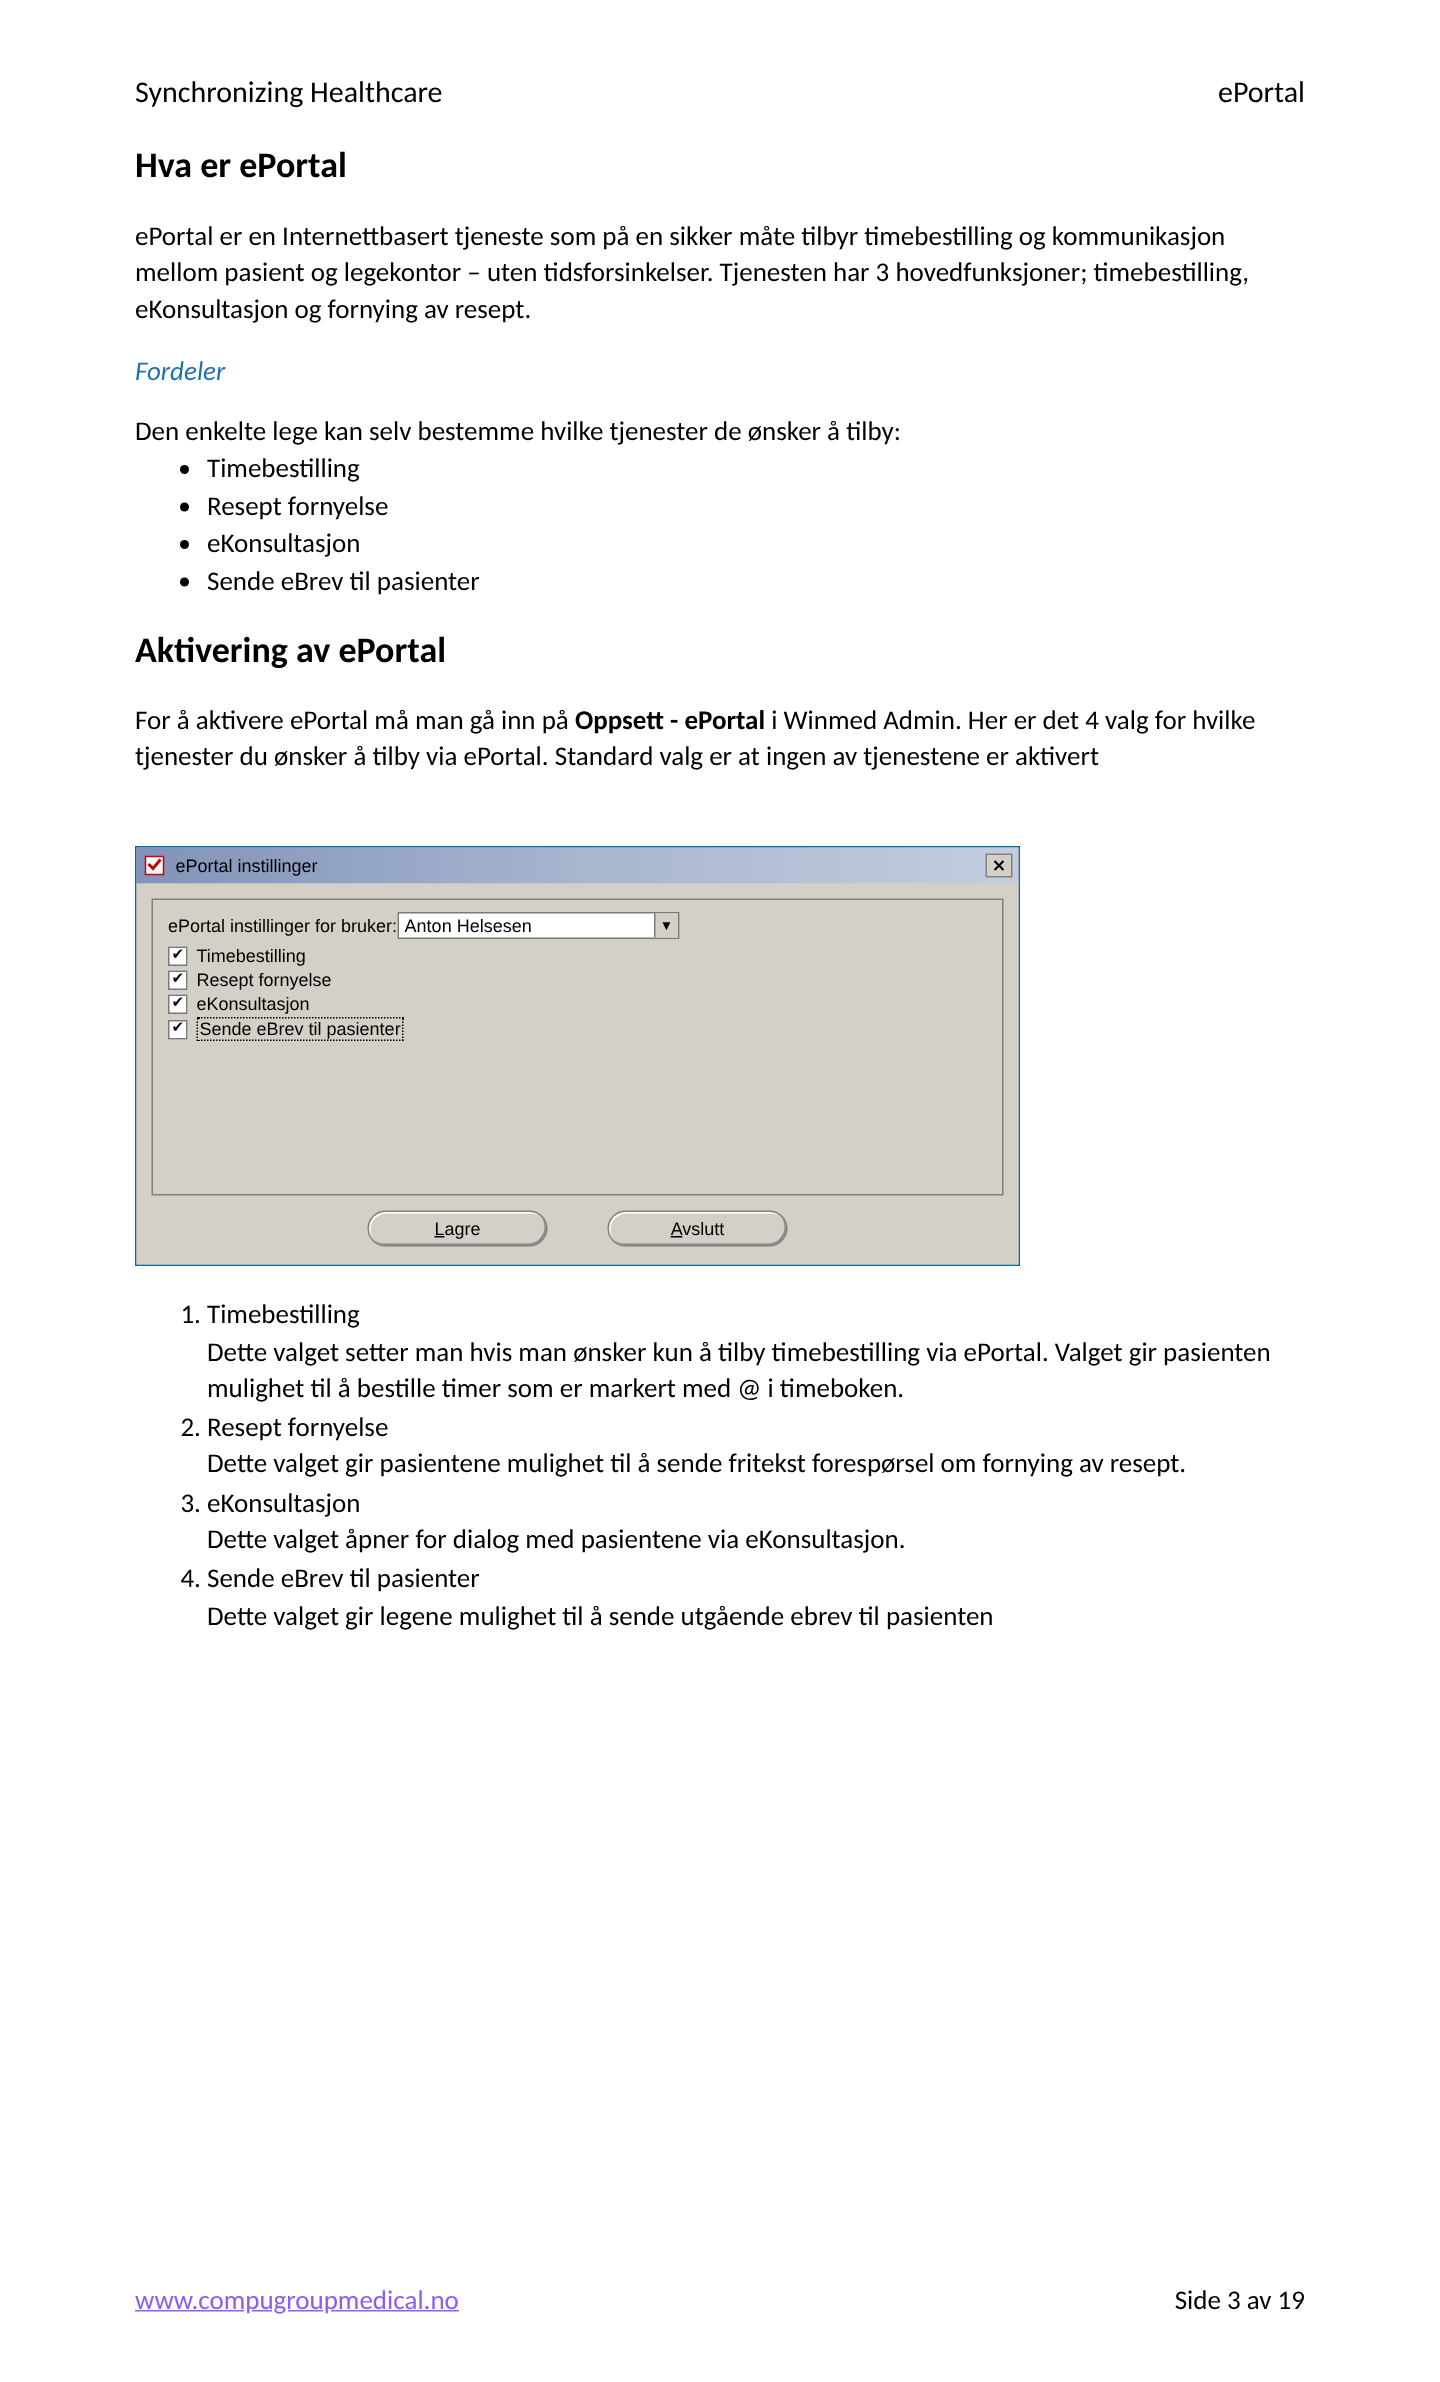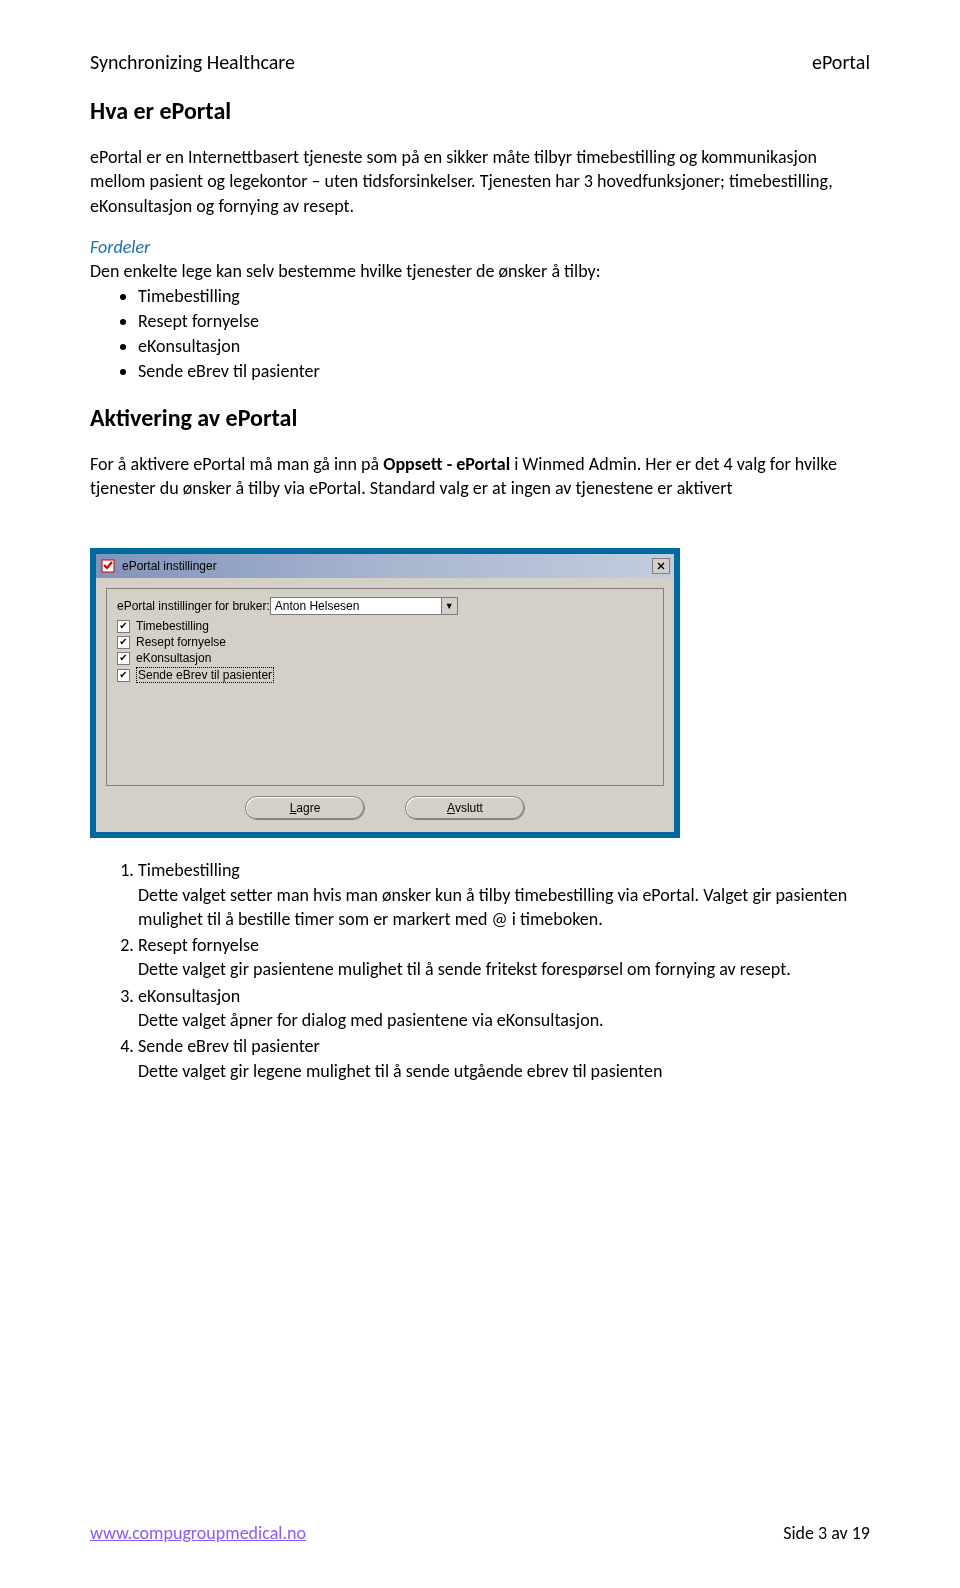--- a/index.html
+++ b/index.html
@@ -28,42 +28,42 @@
   }
   p.body {
     font-size: 18px;
     line-height: 1.35;
     margin: 0 0 18px 0;
   }
   .subhead {
     font-size: 18px;
     font-style: italic;
     color: #1f6fb3;
-    margin: 0 0 2px 0;
+    margin: 0 0 18px 0;
   }
   ul.bullets {
     margin: 0 0 18px 0;
     padding-left: 48px;
     font-size: 18px;
     line-height: 1.4;
   }
   ul.bullets li { margin: 0; }
   p.lead {
     font-size: 18px;
     margin: 0 0 2px 0;
   }
   .bold-inline { font-weight: bold; }
 
   
   .dialog-wrap {
     margin: 4px 0 14px 0;
   }
   .dialog {
     width: 590px;
-    border: 6px solid #0369a1;
+    border: 1px solid #0369a1;
     font-family: Tahoma, Arial, sans-serif;
     font-size: 12px;
     background: #d4d0c8;
     color: #000;
     margin-top: 48px;
   }
   .title-bar {
     display: flex;
     align-items: center;
     height: 24px;

